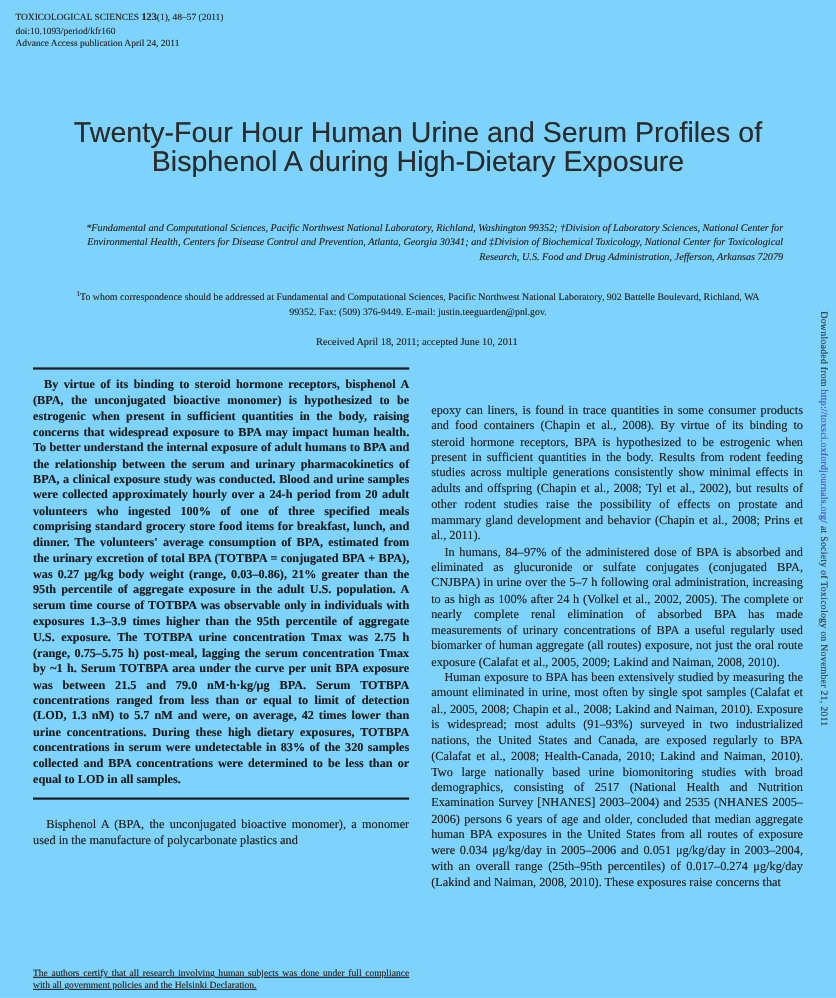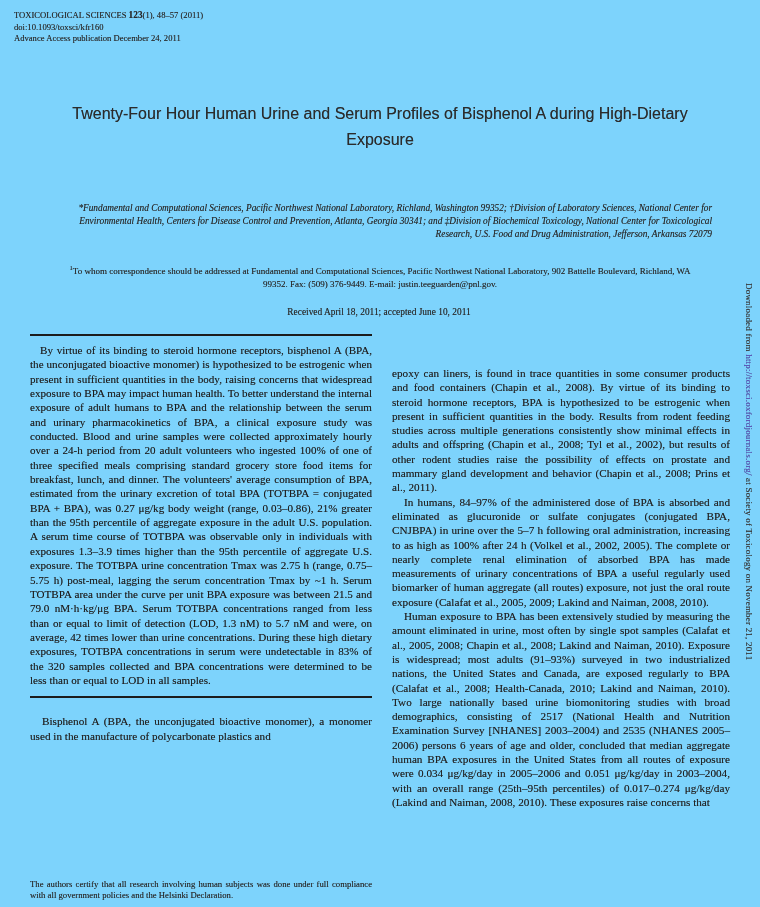--- a/index.html
+++ b/index.html
@@ -17,21 +17,21 @@
   .journal-header{
     position:absolute;top:10px;left:14px;
     font-size:8.6px;line-height:11.5px;color:#2a2a2a;
   }
   .journal-header .vol{font-weight:bold;font-size:9.3px;}
   
   .paper-title{
     position:absolute;top:90px;left:60px;right:60px;
     text-align:center;
     font-family:"Liberation Sans", sans-serif;
-    font-size:16px;line-height:26px;
+    font-size:26px;line-height:26px;
     color:#2b2b2b;font-weight:400;
   }
   .authors{
     position:absolute;top:154px;left:40px;right:40px;
     text-align:center;font-size:11.8px;line-height:16px;color:#222;
   }
   .affiliations{
     position:absolute;top:202px;left:48px;right:48px;
     text-align:right;font-style:italic;
     font-size:9.3px;line-height:12.8px;color:#2a2a2a;
@@ -45,36 +45,36 @@
     position:absolute;top:307px;left:0;right:30px;
     text-align:center;font-size:9.4px;color:#2a2a2a;padding-left:28px;
   }
   
   .col{position:absolute;top:334px;width:342px;text-align:justify;}
   .col-left{left:30px;height:573px;}
   .col-right{left:392px;width:338px;margin-top:32px;}
   .rule{border:none;border-top:2px solid #1c1c1c;margin:0;}
   .abstract{
     margin:7px 0 0 0;
-    font-weight:normal;font-size:11.1px;line-height:14.35px;
+    font-weight:bold;font-size:11.1px;line-height:14.35px;
     text-indent:10px;color:#1d1d1d;
   }
   .keywords{
     margin:0;font-weight:bold;font-size:11.1px;line-height:14.35px;
     text-indent:10px;color:#1d1d1d;
   }
   .keywords .kw-label{font-style:italic;}
   .divider{margin-top:9px;}
   .intro-p{
     margin:16px 0 0 0;
     font-size:11.2px;line-height:14.3px;text-indent:12px;
   }
   .compliance{
     position:absolute;bottom:6px;left:0;width:342px;
-    font-size:8.7px;line-height:11px;text-align:justify;color:#2a2a2a;
+    font-size:8.7px;line-height:11px;text-align:justify;color:#2a2a2a;text-decoration:underline;
   }
   .col-right p{
     margin:0;font-size:11.2px;line-height:14.3px;color:#222;
   }
   .col-right p.indent{text-indent:12px;}
   
   .sidebar{
     position:absolute;top:283px;left:738px;width:20px;height:610px;
   }
   .sidebar .rot{
@@ -85,22 +85,22 @@
   }
   .sidebar .url{color:#5b50c2;}
 </style>
 </head>
 <body>
 
 <div class="page">
 
   <div class="journal-header">
     <div><span>TOXICOLOGICAL SCIENCES</span>&nbsp;<span class="vol">123</span><span>(1), 48–57 (2011)</span></div>
-    <div>doi:10.1093/toxsci/kfr160</div>
-    <div>Advance Access publication December 24, 2011</div>
+    <div>doi:10.1093/period/kfr160</div>
+    <div>Advance Access publication April 24, 2011</div>
   </div>
 
   <h1 class="paper-title">Twenty-Four Hour Human Urine and Serum Profiles of Bisphenol A during High-Dietary Exposure</h1>
 
 
   <div class="affiliations">*Fundamental and Computational Sciences, Pacific Northwest National Laboratory, Richland, Washington 99352; †Division of Laboratory Sciences, National Center for Environmental Health, Centers for Disease Control and Prevention, Atlanta, Georgia 30341; and ‡Division of Biochemical Toxicology, National Center for Toxicological Research, U.S. Food and Drug Administration, Jefferson, Arkansas 72079</div>
 
   <div class="correspondence"><sup>1</sup><span>To whom correspondence should be addressed at Fundamental and Computational Sciences, Pacific Northwest National Laboratory, 902 Battelle Boulevard, Richland, WA 99352. Fax: (509) 376-9449. E-mail: justin.teeguarden@pnl.gov.</span></div>
 
   <div class="received">Received April 18, 2011; accepted June 10, 2011</div>

